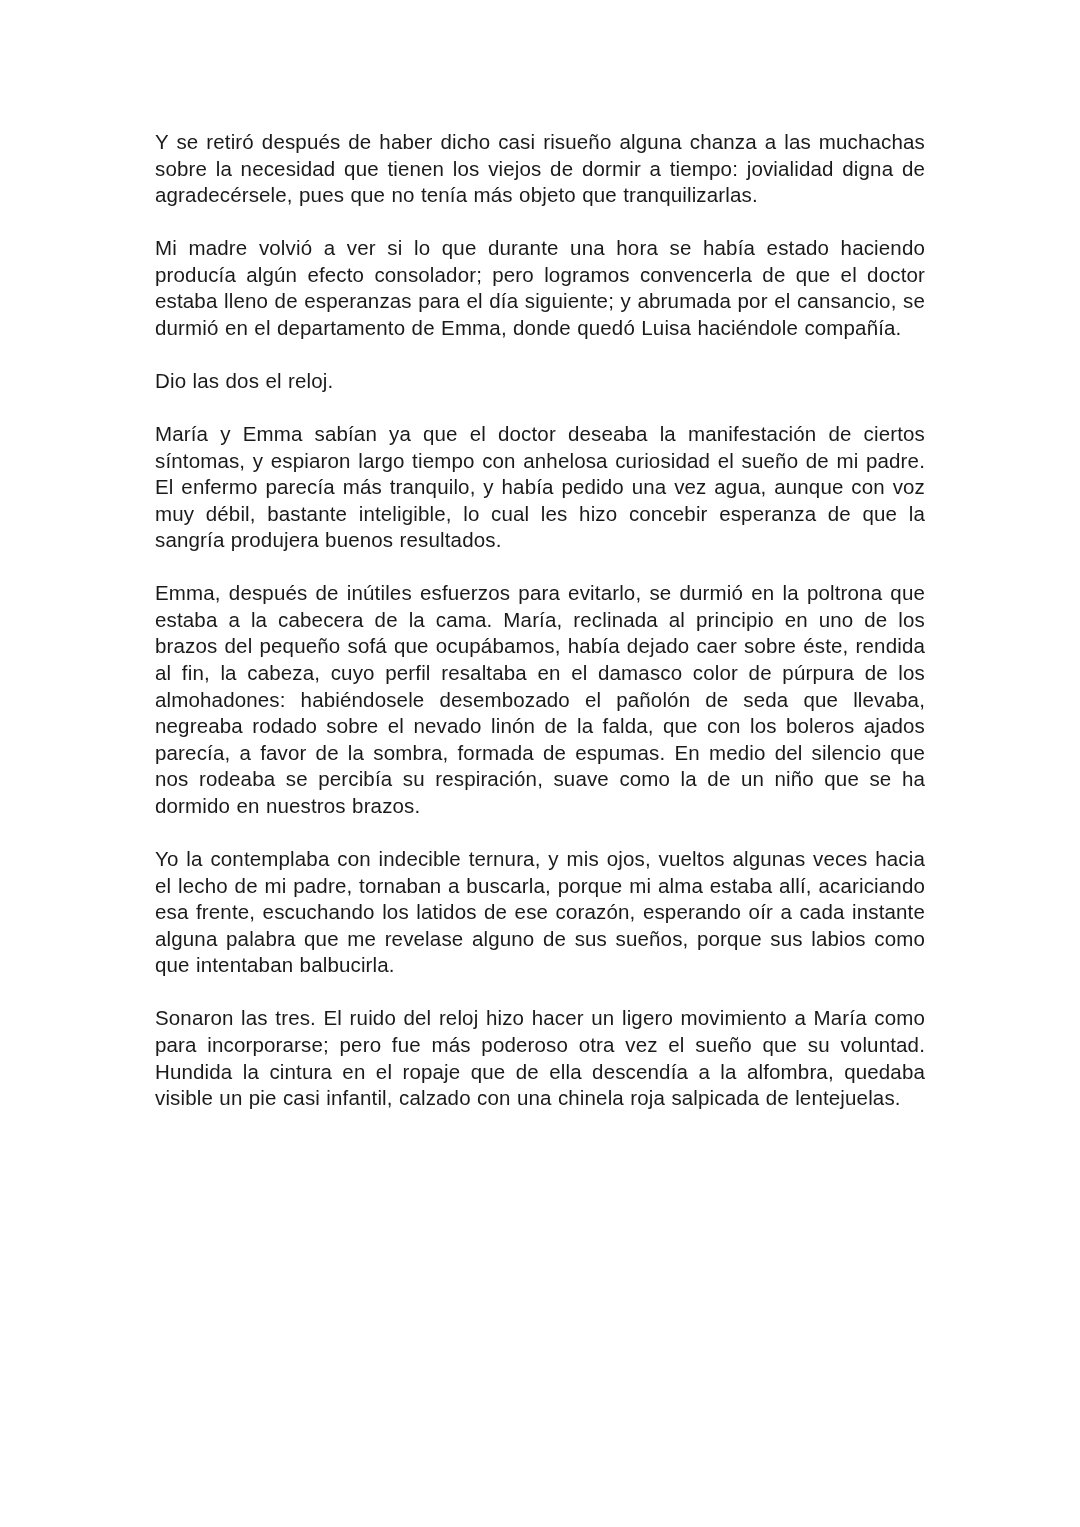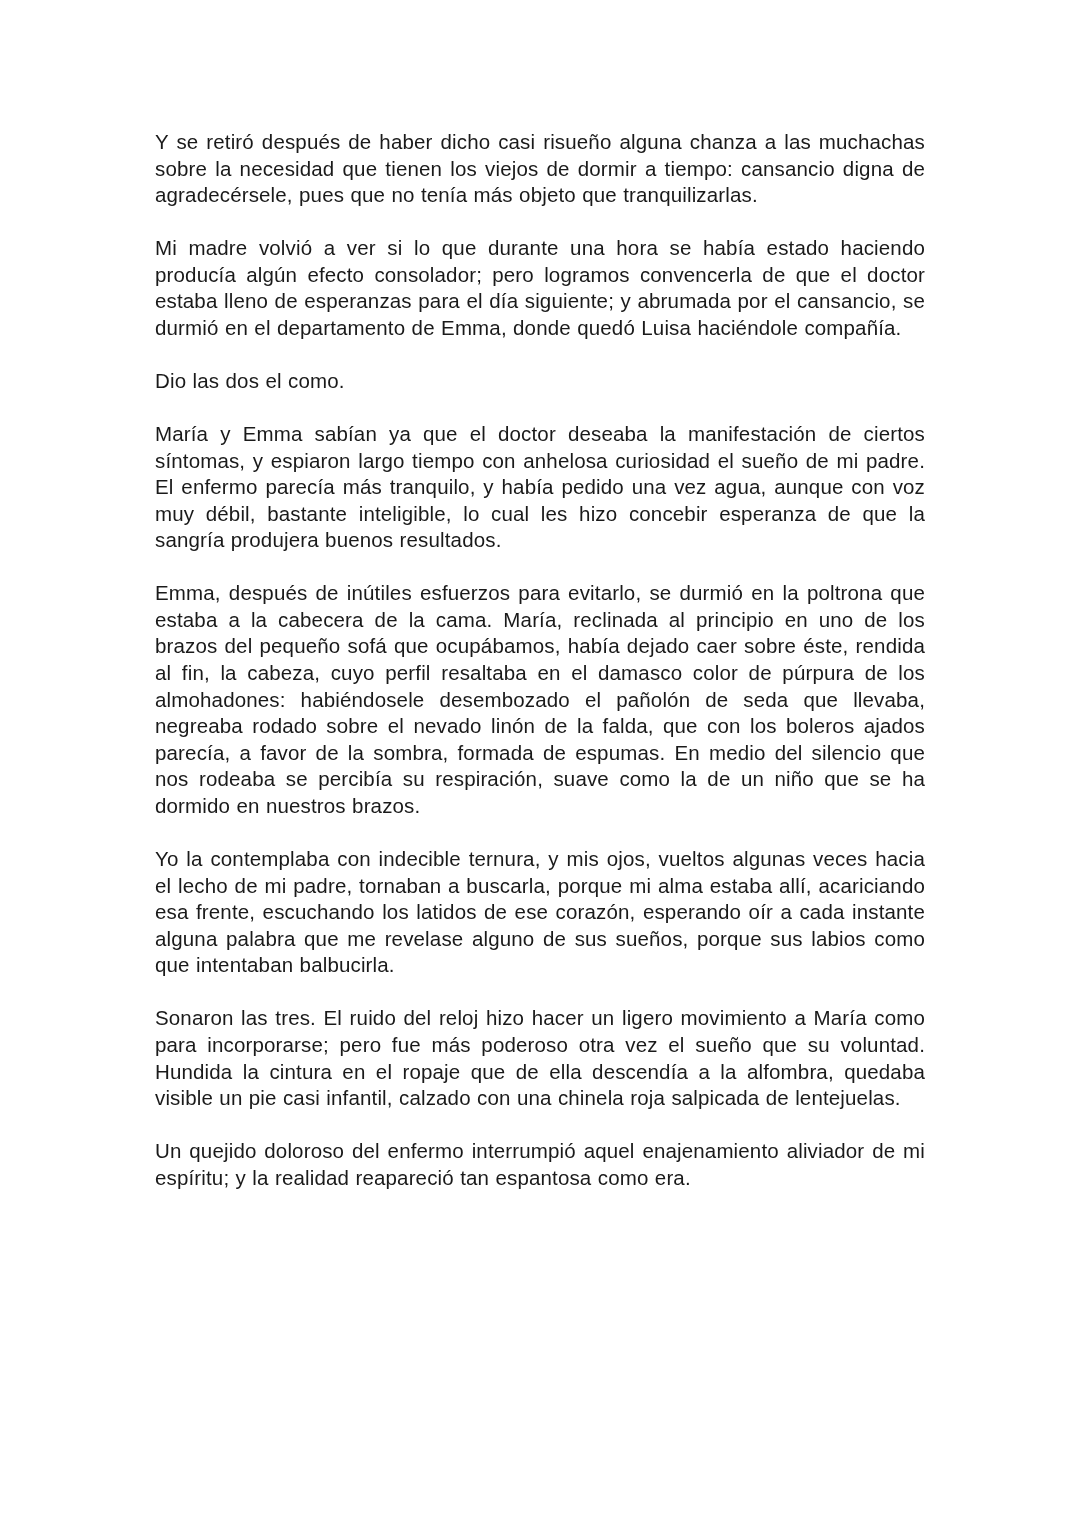--- a/index.html
+++ b/index.html
@@ -27,21 +27,20 @@
       margin: 0 0 26.4px 0;
       text-align: justify;
       letter-spacing: 0.15px;
       word-spacing: 0.5px;
     }
   </style>
 </head>
 <body>
 
 <div class="page">
-  <p class="para">Y se retiró después de haber dicho casi risueño alguna chanza a las muchachas sobre la necesidad que tienen los viejos de dormir a tiempo: cansancio digna de agradecérsele, pues que no tenía más objeto que tranquilizarlas.</p>
+  <p class="para">Y se retiró después de haber dicho casi risueño alguna chanza a las muchachas sobre la necesidad que tienen los viejos de dormir a tiempo: jovialidad digna de agradecérsele, pues que no tenía más objeto que tranquilizarlas.</p>
   <p class="para">Mi madre volvió a ver si lo que durante una hora se había estado haciendo producía algún efecto consolador; pero logramos convencerla de que el doctor estaba lleno de esperanzas para el día siguiente; y abrumada por el cansancio, se durmió en el departamento de Emma, donde quedó Luisa haciéndole compañía.</p>
-  <p class="para">Dio las dos el como.</p>
+  <p class="para">Dio las dos el reloj.</p>
   <p class="para">María y Emma sabían ya que el doctor deseaba la manifestación de ciertos síntomas, y espiaron largo tiempo con anhelosa curiosidad el sueño de mi padre. El enfermo parecía más tranquilo, y había pedido una vez agua, aunque con voz muy débil, bastante inteligible, lo cual les hizo concebir esperanza de que la sangría produjera buenos resultados.</p>
   <p class="para">Emma, después de inútiles esfuerzos para evitarlo, se durmió en la poltrona que estaba a la cabecera de la cama. María, reclinada al principio en uno de los brazos del pequeño sofá que ocupábamos, había dejado caer sobre éste, rendida al fin, la cabeza, cuyo perfil resaltaba en el damasco color de púrpura de los almohadones: habiéndosele desembozado el pañolón de seda que llevaba, negreaba rodado sobre el nevado linón de la falda, que con los boleros ajados parecía, a favor de la sombra, formada de espumas. En medio del silencio que nos rodeaba se percibía su respiración, suave como la de un niño que se ha dormido en nuestros brazos.</p>
   <p class="para">Yo la contemplaba con indecible ternura, y mis ojos, vueltos algunas veces hacia el lecho de mi padre, tornaban a buscarla, porque mi alma estaba allí, acariciando esa frente, escuchando los latidos de ese corazón, esperando oír a cada instante alguna palabra que me revelase alguno de sus sueños, porque sus labios como que intentaban balbucirla.</p>
   <p class="para">Sonaron las tres. El ruido del reloj hizo hacer un ligero movimiento a María como para incorporarse; pero fue más poderoso otra vez el sueño que su voluntad. Hundida la cintura en el ropaje que de ella descendía a la alfombra, quedaba visible un pie casi infantil, calzado con una chinela roja salpicada de lentejuelas.</p>
-  <p class="para">Un quejido doloroso del enfermo interrumpió aquel enajenamiento aliviador de mi espíritu; y la realidad reapareció tan espantosa como era.</p>
 </div>
 
 </body></html>

